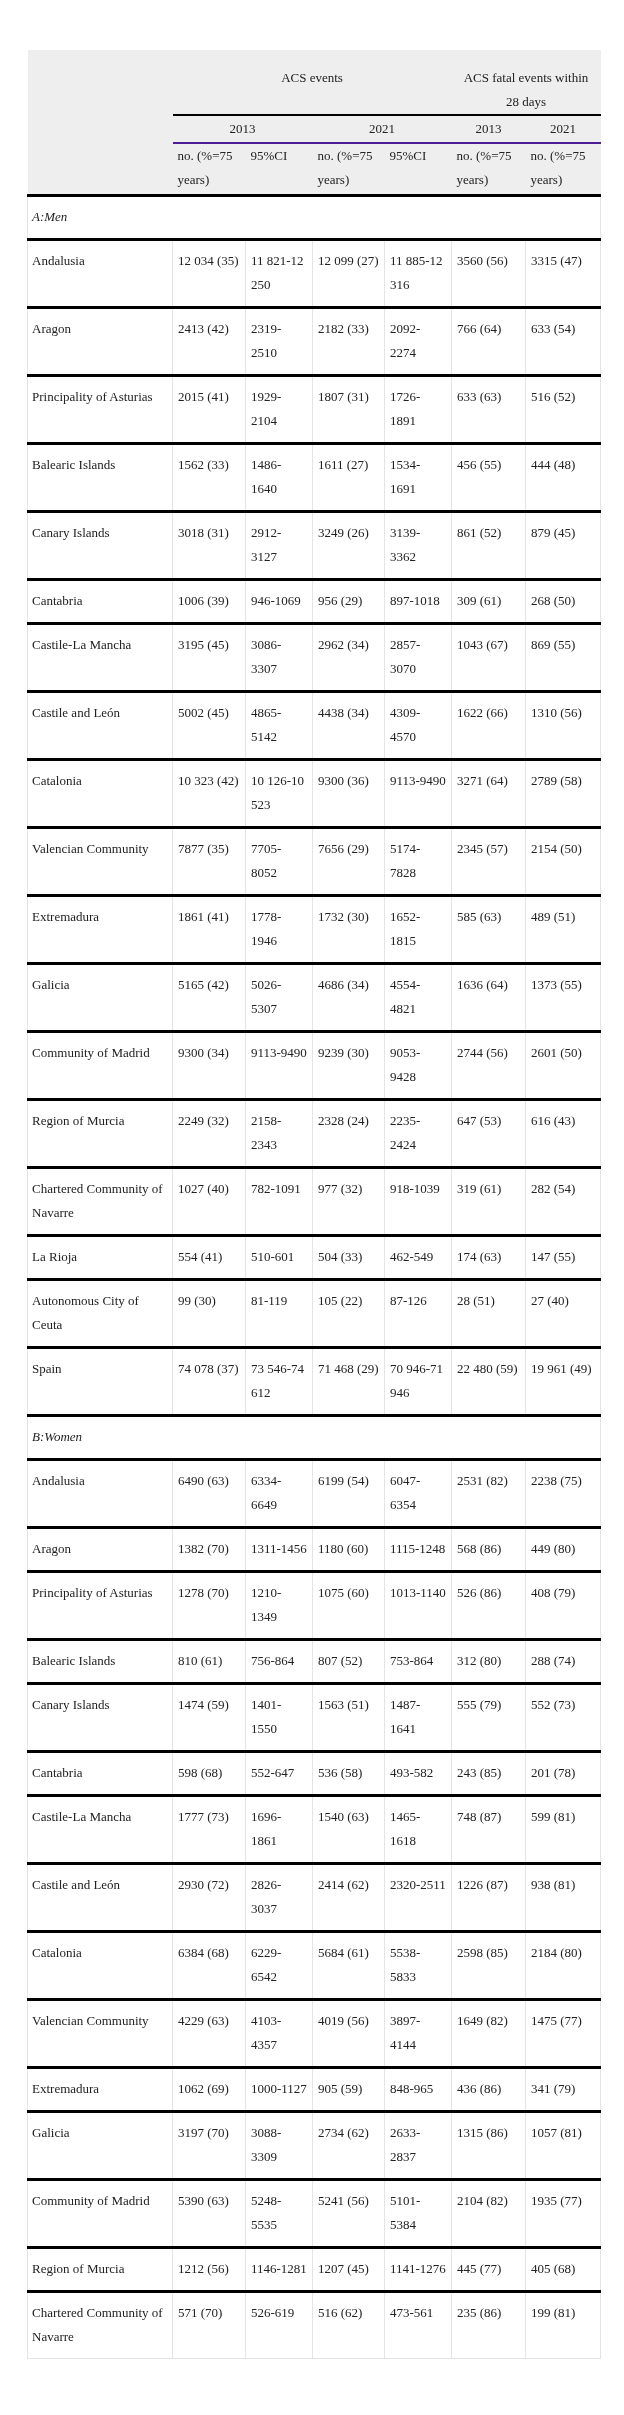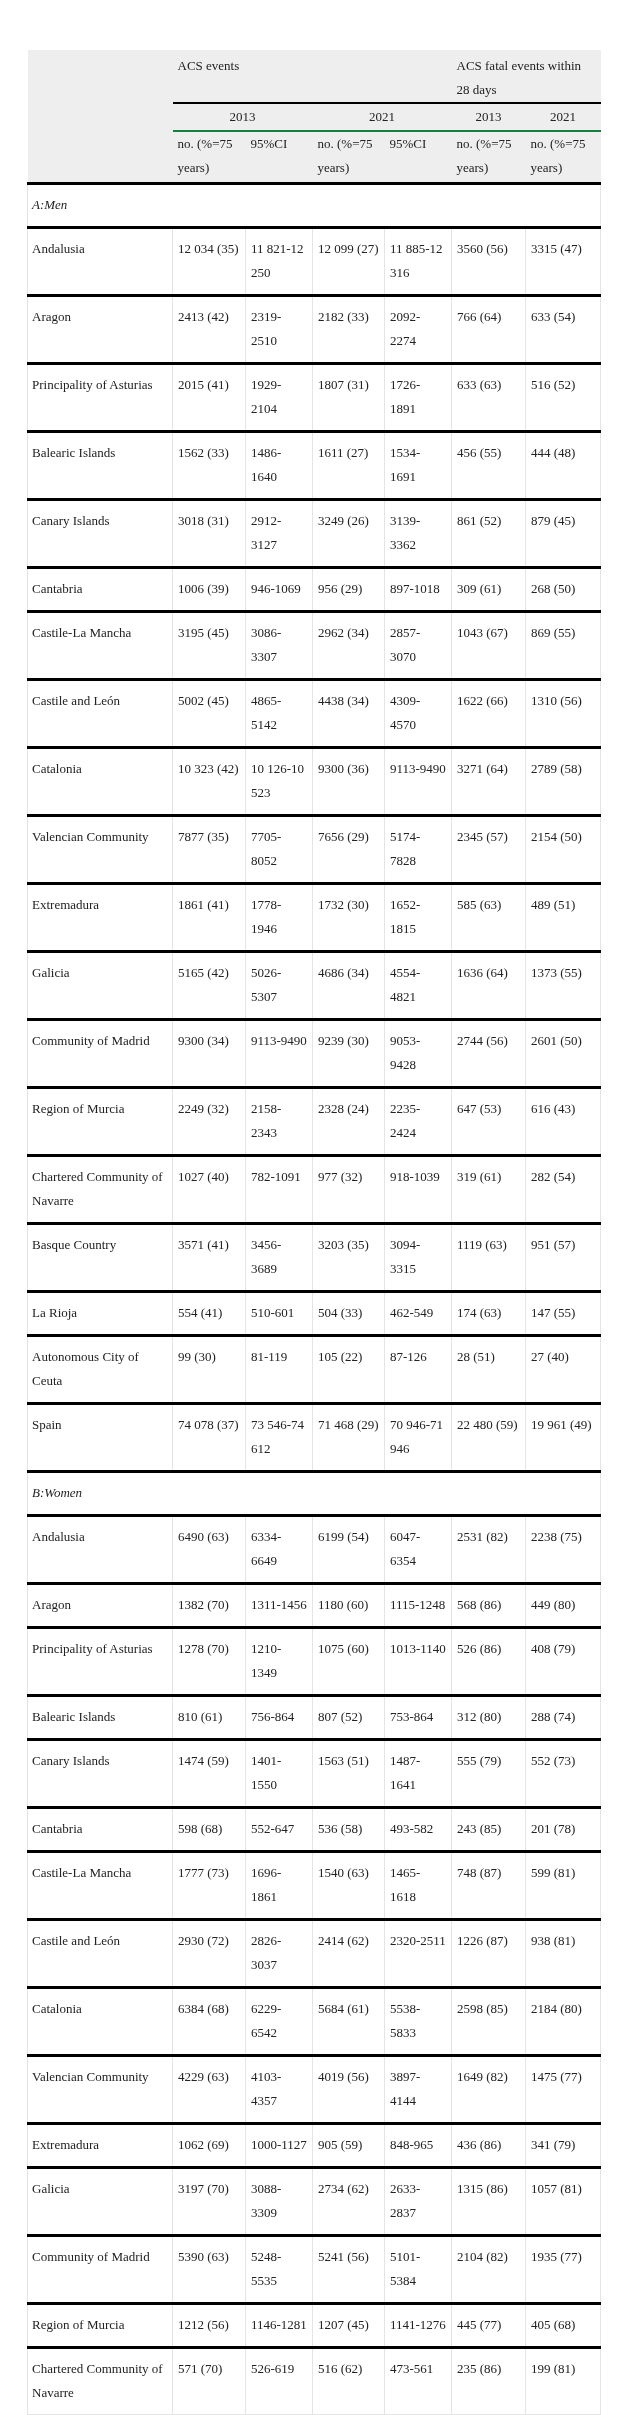--- a/index.html
+++ b/index.html
@@ -4,23 +4,23 @@
 <style>
   html, body { margin: 0; padding: 0; background: #ffffff; }
   body { width: 624px; height: 2415px; position: relative; overflow: hidden; }
   .wrap { position: absolute; left: 27px; top: 50px; width: 573px; }
   table { border-collapse: collapse; width: 573px; table-layout: fixed;
           font-family: "Liberation Serif", "DejaVu Serif", serif; font-size: 13px;
           color: #222; line-height: 24px; }
   col.c0 { width: 145px; } col.c1 { width: 73px; } col.c2 { width: 67px; }
   col.c3 { width: 72px; } col.c4 { width: 67px; } col.c5 { width: 74px; } col.c6 { width: 75px; }
   thead th { background: #eeeeee; font-weight: normal; padding: 0 5px; }
-  thead tr.h1 th { text-align: left; vertical-align: top; height: 46px; padding-top: 4px; }
+  thead tr.h1 th { text-align: center; vertical-align: top; height: 46px; padding-top: 16px; }
   thead tr.h1 th.grp { border-bottom: 2px solid #000; }
-  thead tr.h2 th { text-align: center; height: 26px; border-bottom: 2px solid #15803d; }
+  thead tr.h2 th { text-align: center; height: 26px; border-bottom: 2px solid #4c1d95; }
   thead tr.h2 th.empty, thead tr.h1 th.empty { border-bottom: none; }
   thead tr.h3 th { text-align: left; vertical-align: top; height: 50px; border-bottom: 3px solid #000; }
   thead tr.h3 th.empty { border-bottom: 3px solid #000; }
   tbody td { border-left: 1px solid #e4e4e4; border-right: 1px solid #e4e4e4;
              vertical-align: top; padding: 8px 5px 9px 5px; text-align: left; }
   tbody tr.row td { border-bottom: 3px solid #000; }
   tbody tr.row:last-child td { border-bottom: 1px solid #e4e4e4; }
   tbody td.label { padding-left: 4px; }
   tbody tr.section td { font-style: italic; padding: 8px 4px 9px 4px; border-bottom: 3px solid #000; }
 </style>
@@ -194,29 +194,20 @@
         <tr class="row">
           <td class="label">Chartered Community of Navarre</td>
           <td>1027 (40)</td>
           <td>782-1091</td>
           <td>977 (32)</td>
           <td>918-1039</td>
           <td>319 (61)</td>
           <td>282 (54)</td>
         </tr>
         <tr class="row">
-          <td class="label">Basque Country</td>
-          <td>3571 (41)</td>
-          <td>3456-3689</td>
-          <td>3203 (35)</td>
-          <td>3094-3315</td>
-          <td>1119 (63)</td>
-          <td>951 (57)</td>
-        </tr>
-        <tr class="row">
           <td class="label">La Rioja</td>
           <td>554 (41)</td>
           <td>510-601</td>
           <td>504 (33)</td>
           <td>462-549</td>
           <td>174 (63)</td>
           <td>147 (55)</td>
         </tr>
         <tr class="row">
           <td class="label">Autonomous City of Ceuta</td>

